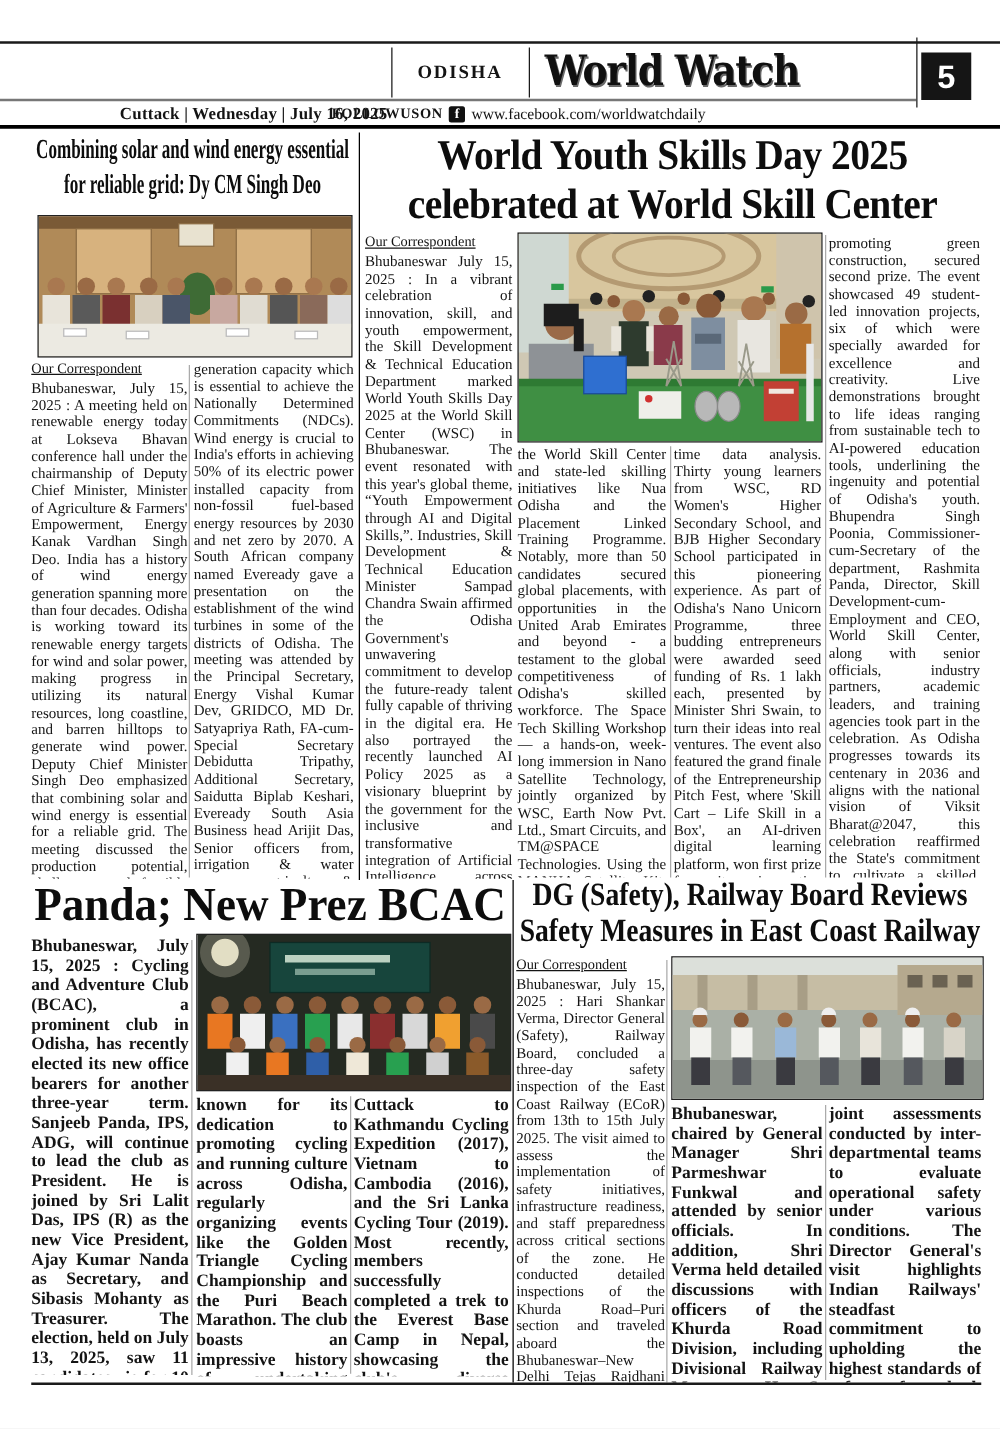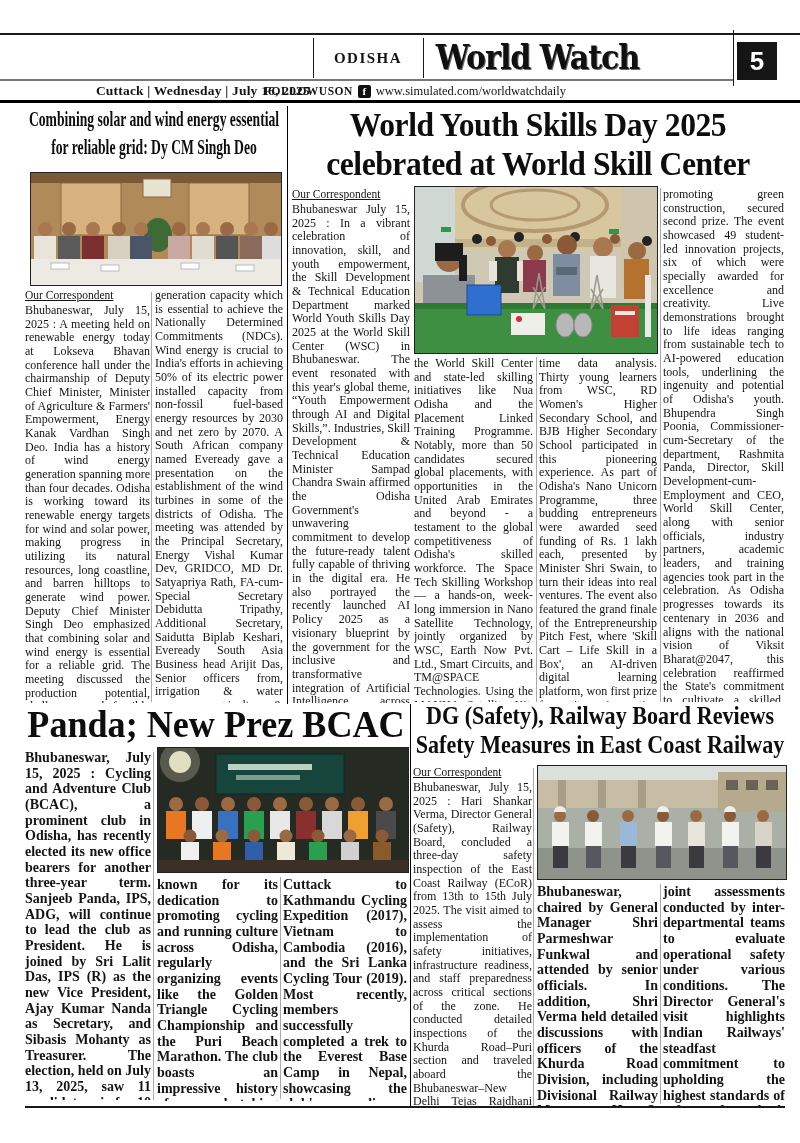--- a/index.html
+++ b/index.html
@@ -48,21 +48,21 @@
   <div class="abs rule" style="left:313px;top:38px;width:1px;height:40px;"></div>
   <div class="abs edition" style="left:313px;top:50px;width:110px;">ODISHA</div>
   <div class="abs rule" style="left:423px;top:38px;width:1px;height:40px;"></div>
   <div class="abs masthead" style="left:430px;top:40px;width:215px;">World Watch</div>
   <div class="abs grayrule" style="left:0;top:79px;width:733px;height:2px;"></div>
   <div class="abs rule" style="left:733px;top:30px;width:1px;height:56px;"></div>
   <div class="abs page-box" style="left:737px;top:42px;width:40px;height:38px;">5</div>
   <div class="abs follow" style="left:0;top:83px;height:16px;margin-left:15px;">
     <span class="follow-label">FOLLOWUSON</span>
     <span class="fb-icon">f</span>
-    <span class="fb-url">www.simulated.com/worldwatchdaily</span>
+    <span class="fb-url">www.facebook.com/worldwatchdaily</span>
   </div>
   <div class="abs rule" style="left:0;top:100px;width:800px;height:3px;background:#000;"></div>
 
   <div class="hl hl-a" style="left:154px;top:106px;">Combining solar and wind energy essential</div>
   <div class="hl hl-a" style="left:154px;top:134px;">for reliable grid: Dy CM Singh Deo</div>
 
   <div class="abs photo" style="left:30px;top:172px;width:250px;height:112px;">
     <svg width="250" height="112" viewBox="0 0 250 112" xmlns="http://www.w3.org/2000/svg">
       <rect width="250" height="112" fill="#b08a58"></rect>
       <rect width="250" height="10" fill="#7a5a36"></rect>

